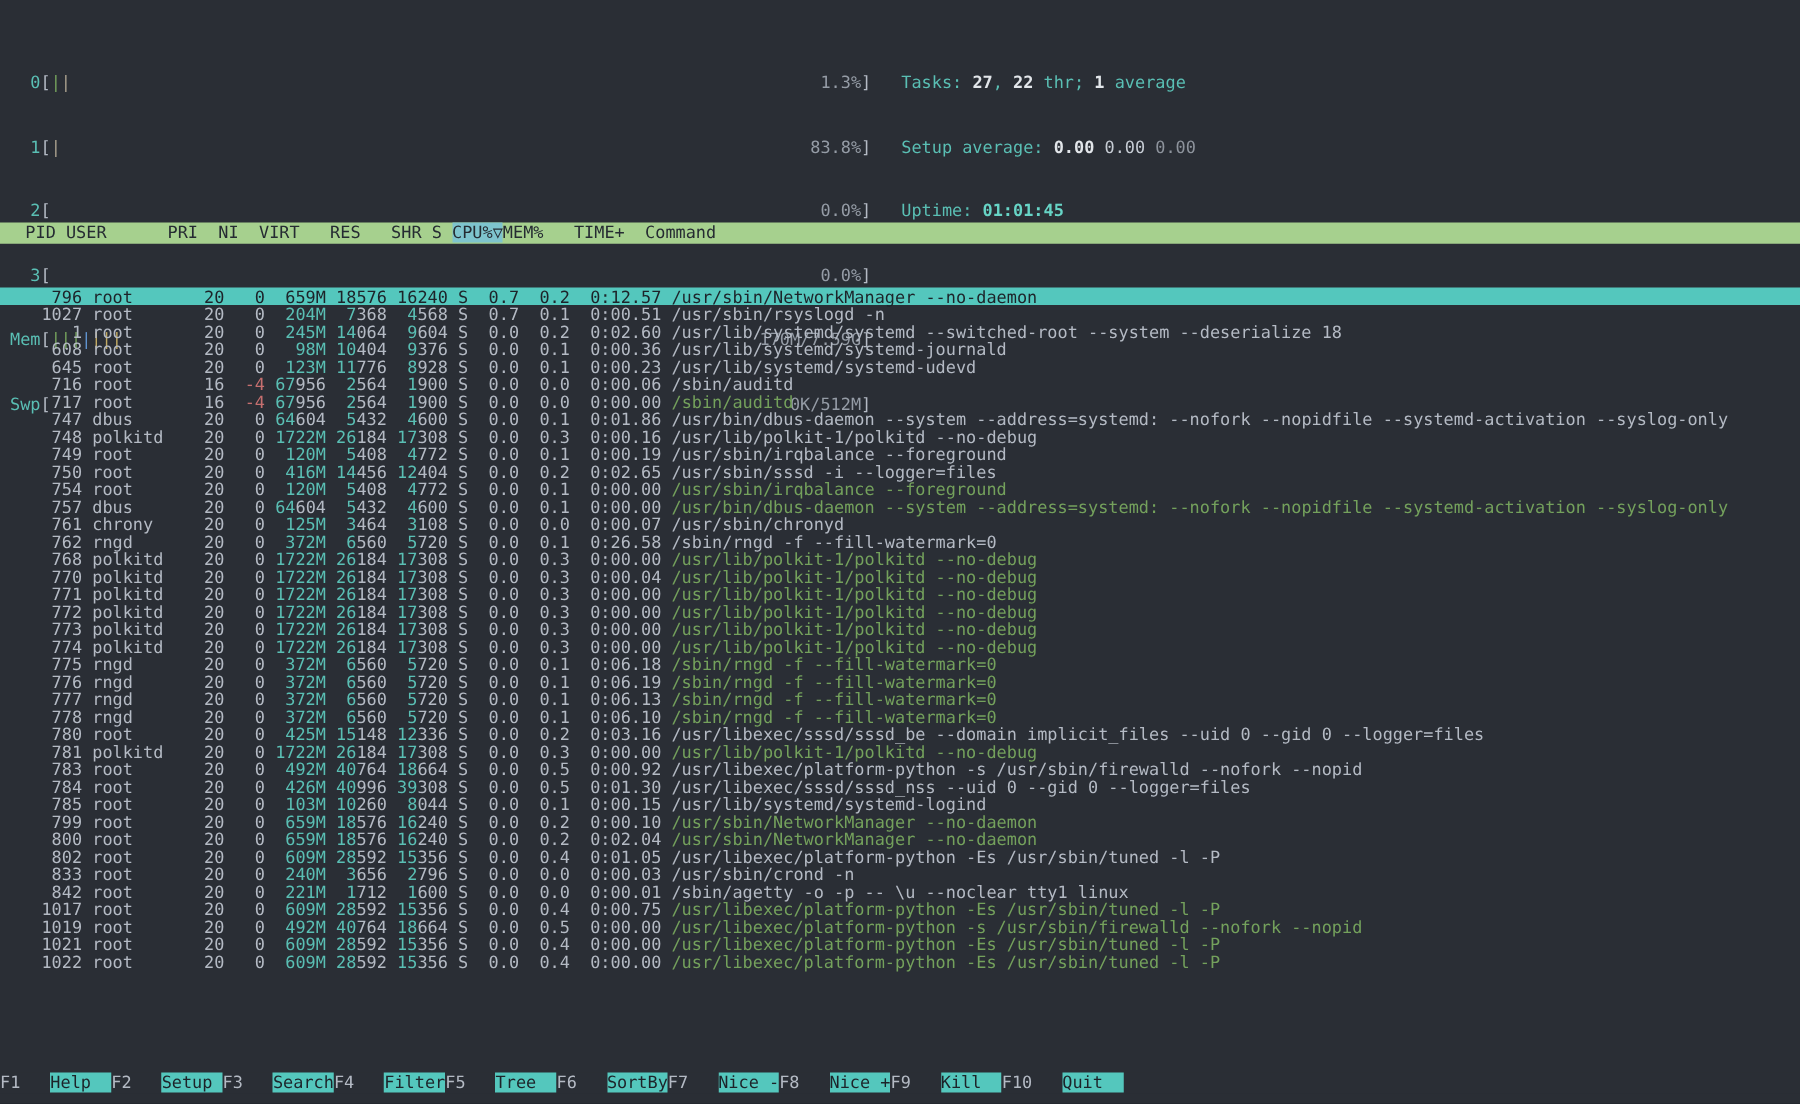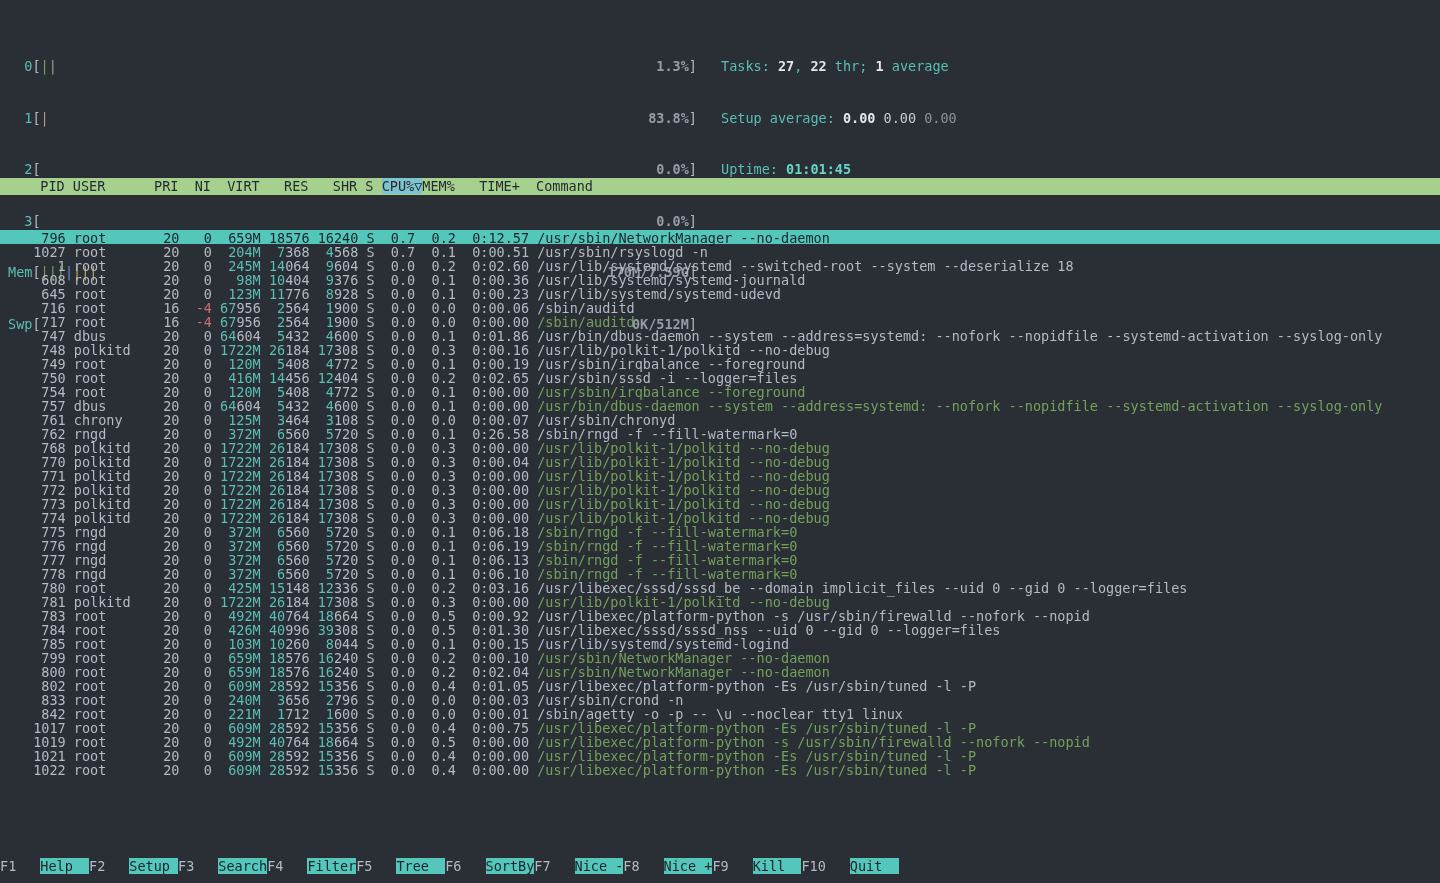--- a/index.html
+++ b/index.html
@@ -10,35 +10,35 @@
     font-size:13.5px;line-height:17.15px;
     color:var(--fg,#b4bac4);
     white-space:pre;
   }
   
   .meters{position:absolute;top:24px;left:8px;width:689px;}
   .mline{display:flex;}
   .mlabel{display:inline-block;width:3ch;text-align:right;color:var(--teal);}
   .bracket{color:var(--fg);}
   .mbody{flex:1;position:relative;overflow:hidden;}
-  .mval{position:absolute;right:0;top:0;color:var(--dim);font-weight:bold;}
+  .mval{position:absolute;right:0;top:0;color:var(--dim);}
   .tick-green{color:var(--tick-green);}
   .tick-tan{color:var(--tick-tan);}
   .tick-blue{color:var(--tick-blue);}
   .tick-yellow{color:var(--tick-yellow);}
   
   .info{position:absolute;top:24px;left:721px;}
   .ilabel{color:var(--teal);text-align:right;}
   .ibold{color:var(--white);font-weight:bold;}
   .iload5{color:var(--load5);}
   .iload15{color:var(--load15);}
   .iuptime{color:var(--uptime);font-weight:bold;}
   
   .ptable{position:absolute;top:144px;left:0;right:0;}
-  .phead{background:var(--hdr-bg);color:var(--hdr-fg);padding-left:24px;}
+  .phead{background:var(--hdr-bg);color:var(--hdr-fg);padding-left:4px;}
   .phead .sortcol{background:var(--sort-bg);}
   .prow{padding-left:25px;height:14px;}
   .prow .teal{color:var(--teal);}
   .prow .red{color:var(--red);}
   .prow .grn{color:var(--green);}
   .prow.sel{background:var(--sel-bg);}
   .prow.sel span{color:var(--sel-fg) !important;}
   
   .fnbar{position:absolute;left:0;right:0;top:858px;height:17.15px;background:var(--bg);}
   .fkey{color:var(--fg);}

